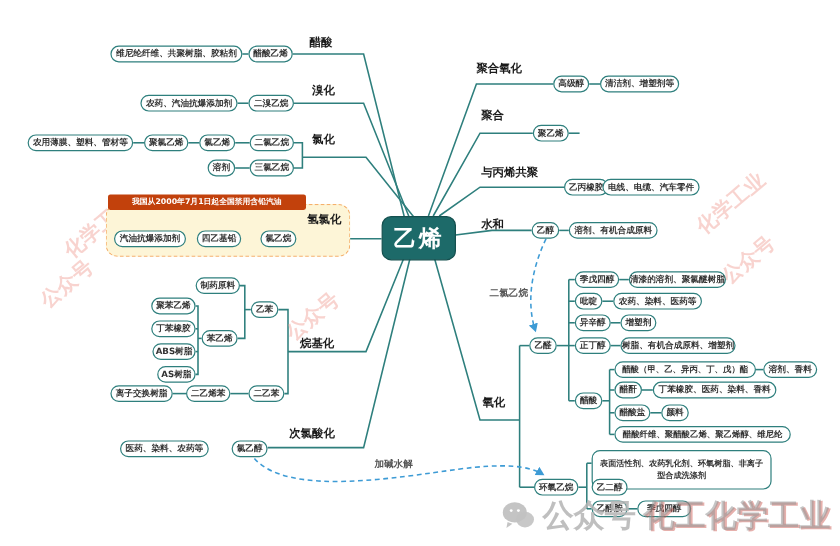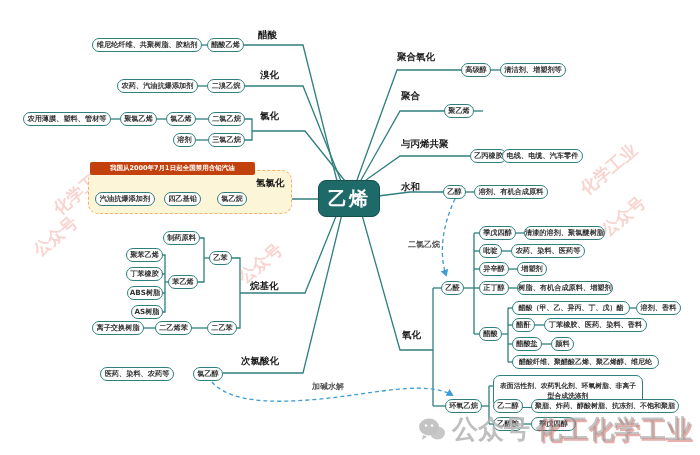--- a/index.html
+++ b/index.html
@@ -181,21 +181,20 @@
   <div class="node small7" style="left:512px;top:301px;width:118px">醋酸（甲、乙、异丙、丁、戊）酯</div>
   <div class="node" style="left:636px;top:301px;width:45px">溶剂、香料</div>
   <div class="node" style="left:512px;top:318px;width:23px">醋酐</div>
   <div class="node" style="left:544px;top:318px;width:103px">丁苯橡胶、医药、染料、香料</div>
   <div class="node" style="left:512px;top:337px;width:30px">醋酸盐</div>
   <div class="node" style="left:551px;top:337px;width:23px">颜料</div>
   <div class="node small7" style="left:512px;top:355px;width:147px">醋酸纤维、聚醋酸乙烯、聚乙烯醇、维尼纶</div>
   <div class="node multi" style="left:493px;top:375px;width:150px">表面活性剂、农药乳化剂、环氧树脂、非离子型合成洗涤剂</div>
   <div class="node" style="left:445px;top:399px;width:37px">环氧乙烷</div>
   <div class="node" style="left:493px;top:399px;width:30px">乙二醇</div>
-  <div class="node small7" style="left:531px;top:399px;width:148px">聚脂、炸药、醇酸树脂、抗冻剂、不饱和聚脂</div>
   <div class="node" style="left:493px;top:417px;width:30px">乙醇胺</div>
   <div class="node" style="left:531px;top:417px;width:45px">季戊四醇</div>
 
   <div class="wm-bottom">
     <svg width="28" height="26" viewBox="0 0 28 26">
       <ellipse cx="11" cy="10" rx="10" ry="8.5" fill="#b5b5b5" opacity="0.8"></ellipse>
       <ellipse cx="19.5" cy="16" rx="7.5" ry="6.5" fill="#c2c2c2" opacity="0.9"></ellipse>
       <circle cx="8" cy="8.5" r="1.2" fill="#fff"></circle>
       <circle cx="14" cy="8.5" r="1.2" fill="#fff"></circle>
       <path d="M5,18 L4,23 L9,19.5 Z" fill="#b5b5b5" opacity="0.8"></path>

